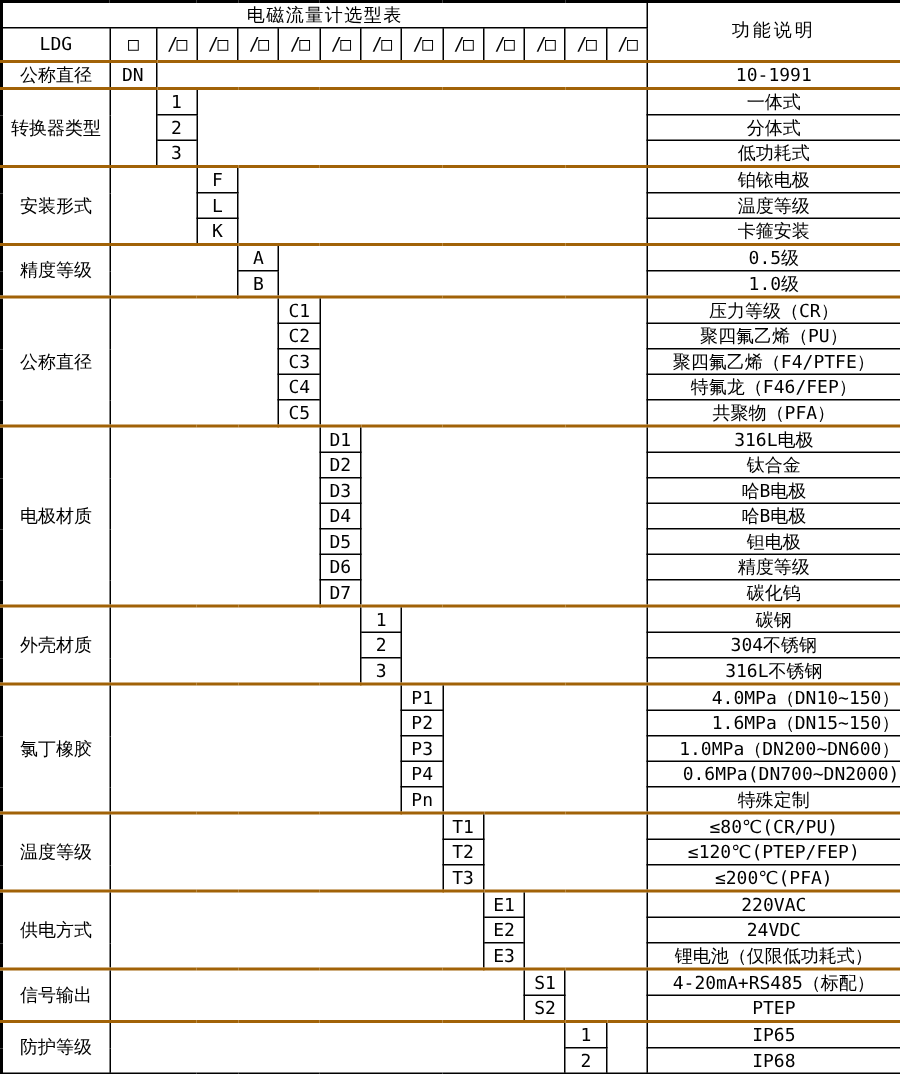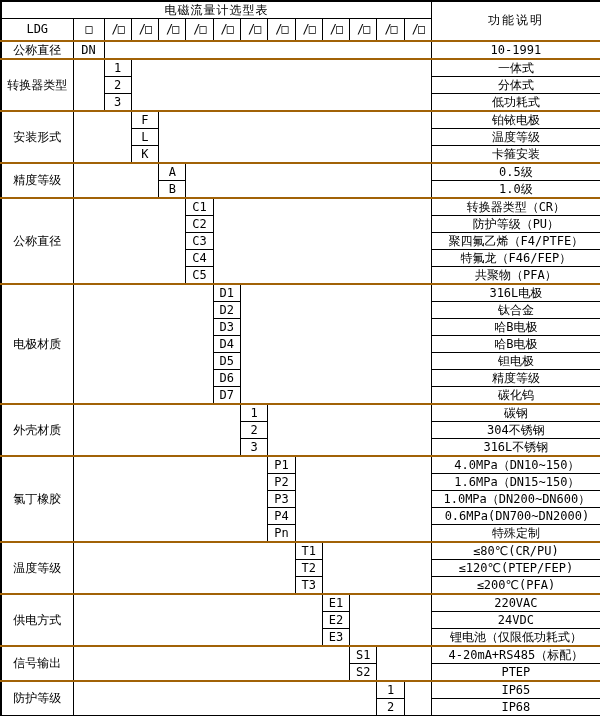--- a/index.html
+++ b/index.html
@@ -47,21 +47,21 @@
   td.model-prefix { font-size: 13px; }
   td.slot {
     font-size: 15px;
     letter-spacing: -1px;
   }
   td.cat-label {
     font-size: 13px;
   }
   td.code { font-size: 12px; }
   td.desc { font-size: 12px; }
-  td.desc.left { text-align: center; padding-left: 2px; margin-top: 28px; }
+  td.desc.left { text-align: right; padding-left: 2px; margin-top: 28px; }
   tr.sec-start td { border-top: 2px solid #a16207; }
   td.filler { border-top-width: inherit; }
 </style>
 </head>
 <body>
 
 <div class="sheet">
   <table class="sel">
     <colgroup>
       <col style="width:72px">
@@ -148,25 +148,25 @@
         </tr>
         <tr>
           <td class="code">B</td>
           <td class="desc">1.0级</td>
         </tr>
         <tr class="sec-start">
           <td class="cat-label" rowspan="5">公称直径</td>
           <td class="filler" colspan="4" rowspan="5"></td>
           <td class="code">C1</td>
           <td class="filler" colspan="8" rowspan="5"></td>
-          <td class="desc">转换器类型（CR）</td>
+          <td class="desc">压力等级（CR）</td>
         </tr>
         <tr>
           <td class="code">C2</td>
-          <td class="desc">防护等级（PU）</td>
+          <td class="desc">聚四氟乙烯（PU）</td>
         </tr>
         <tr>
           <td class="code">C3</td>
           <td class="desc">聚四氟乙烯（F4/PTFE）</td>
         </tr>
         <tr>
           <td class="code">C4</td>
           <td class="desc">特氟龙（F46/FEP）</td>
         </tr>
         <tr>

